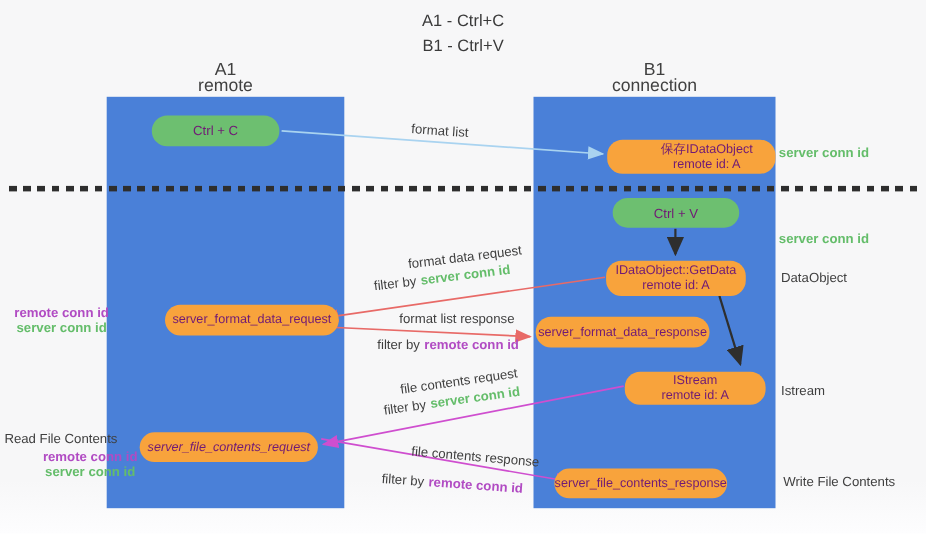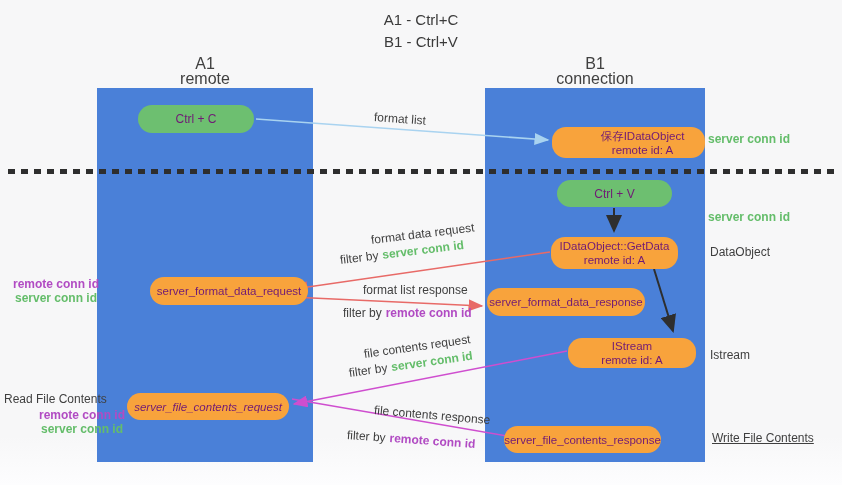--- a/index.html
+++ b/index.html
@@ -165,21 +165,21 @@
 
   <div class="alabel" style="left:374px;top:403px;transform:rotate(5deg);">file contents response</div>
   <div class="alabel" style="left:347px;top:428px;transform:rotate(4deg);">
     <span>filter by</span><span class="key-purple">remote conn id</span>
   </div>
 
   <div class="side side-green" style="left:708px;top:132px;">server conn id</div>
   <div class="side side-green" style="left:708px;top:210px;">server conn id</div>
   <div class="side" style="left:710px;top:245px;">DataObject</div>
   <div class="side" style="left:710px;top:348px;">Istream</div>
-  <div class="side" style="left:712px;top:431px;text-decoration:underline;">Write File Contents</div>
+  <div class="side" style="left:712px;top:431px;">Write File Contents</div>
 
   <div class="pair" style="left:8px;top:278px;width:96px;">
     <div class="purple-line">remote conn id</div>
     <div class="green-line">server conn id</div>
   </div>
   <div class="side" style="left:4px;top:392px;">Read File Contents</div>
   <div class="pair" style="left:34px;top:409px;width:96px;">
     <div class="purple-line">remote conn id</div>
     <div class="green-line">server conn id</div>
   </div>

